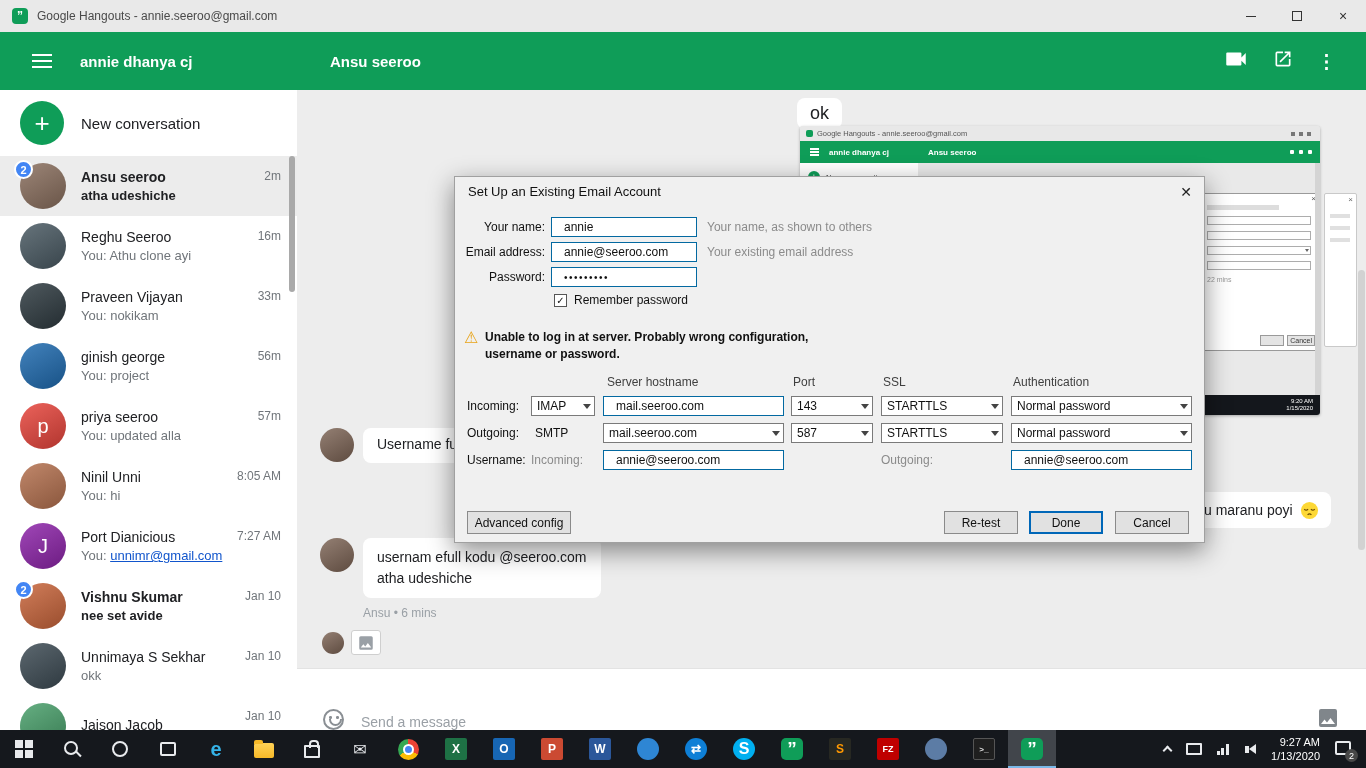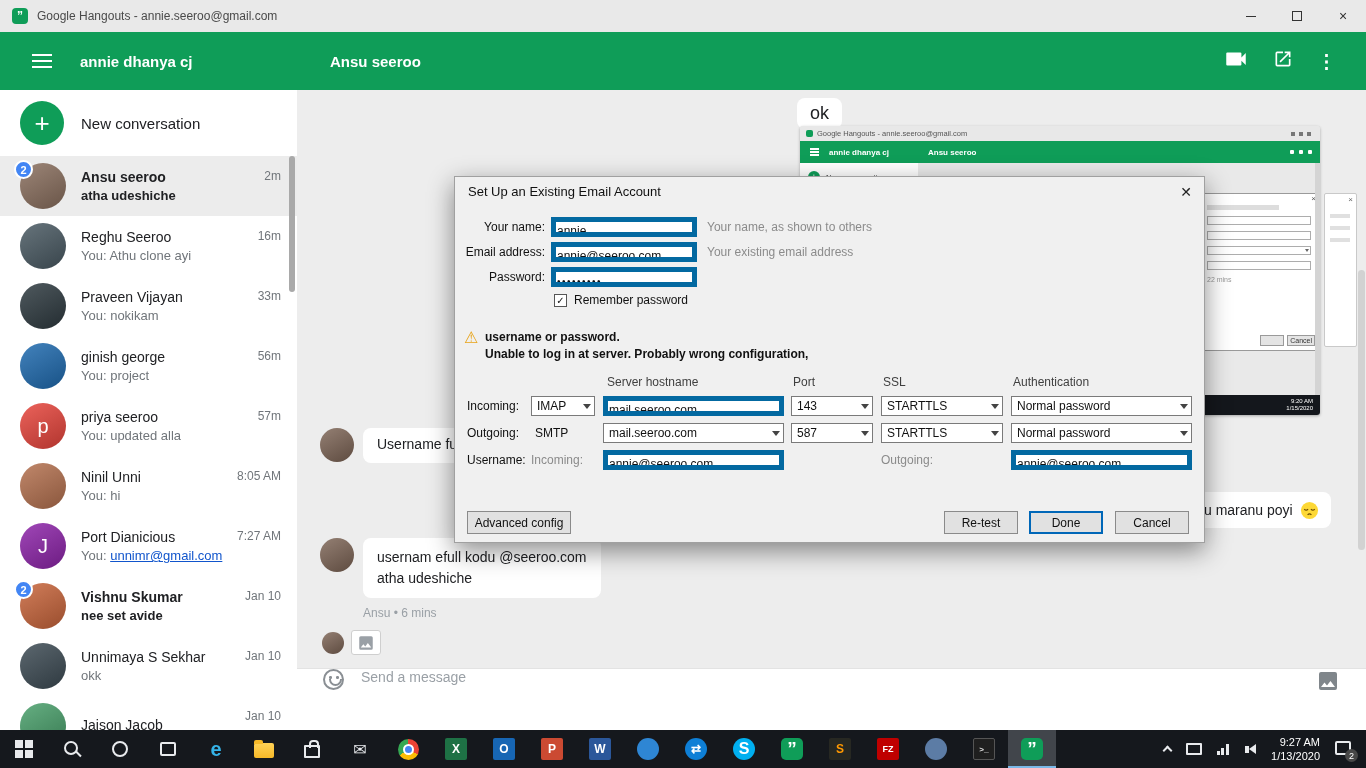--- a/index.html
+++ b/index.html
@@ -55,21 +55,21 @@
   .b2{position:relative;padding:9px 14px;font-size:14px;line-height:21px;white-space:nowrap}
   .msg-meta{position:absolute;left:66px;top:516px;font-size:12px;color:#9aa0a6}
   .typing-row{position:absolute;left:25px;top:540px;display:flex;align-items:center;gap:7px}
   .img-ph{width:30px;height:25px;background:#fff;border:1px solid #cfcfcf;border-radius:3px;display:flex;align-items:center;justify-content:center}
   .sent{left:895px;top:402px;height:36px;display:flex;align-items:center;gap:7px;padding:0 12px;font-size:14px;white-space:nowrap}
   .side-card{position:absolute;left:1027px;top:103px;width:33px;height:154px;background:#fff;border:1px solid #c9c9c9;border-radius:2px}
   .sc-x{position:absolute;right:3px;top:1px;font-size:8px;color:#666}
   .side-card::after{content:"";position:absolute;left:5px;top:20px;width:20px;height:4px;background:#e0e0e0;box-shadow:0 12px 0 #e0e0e0,0 24px 0 #e0e0e0}
   .chat-scroll{position:absolute;right:1px;top:180px;width:7px;height:280px;background:#cbcbcb;border-radius:4px;opacity:.8}
 
-  .input-bar{position:absolute;left:0;top:578px;width:1069px;height:62px;background:#fff;border-top:1px solid #e3e3e3;display:flex;align-items:flex-start;padding:0 26px;gap:17px}
+  .input-bar{position:absolute;left:0;top:578px;width:1069px;height:62px;background:#fff;border-top:1px solid #e3e3e3;display:flex;align-items:flex-end;padding:0 26px;gap:17px}
   .smiley{width:21px;height:21px;border:2px solid #8a8f94;border-radius:50%;position:relative;flex:0 0 auto}
   .smiley::before{content:"";position:absolute;left:4px;top:5px;width:2.5px;height:2.5px;border-radius:50%;background:#8a8f94;box-shadow:7px 0 0 #8a8f94}
   .smiley::after{content:"";position:absolute;left:3.5px;top:8px;width:9px;height:5px;border:2px solid #8a8f94;border-top:none;border-radius:0 0 9px 9px}
   .msg-input{flex:1;border:none;outline:none;font-size:14px;color:#202124;font-family:"Liberation Sans",sans-serif;background:transparent}
   .msg-input::placeholder{color:#9aa0a6}
   .imgbtn{margin-left:auto;flex:0 0 auto;display:flex;align-items:center}
 
   
   .shot{position:absolute;left:503px;top:36px;width:520px;height:289px;background:#e9e9e9;border-radius:3px;overflow:hidden;box-shadow:0 1px 3px rgba(0,0,0,.3)}
   .shot-title{height:15px;background:#e8e8e8;display:flex;align-items:center;padding:0 6px;gap:4px}
@@ -99,21 +99,21 @@
   .shot-dots{width:5px;height:5px;border-radius:50%;background:#bbb;box-shadow:10px 0 0 #35b3e8,20px 0 0 #ffd257,30px 0 0 #e8eaed,40px 0 0 #ea4335,50px 0 0 #34a853,60px 0 0 #0f9d58,70px 0 0 #00aff0;margin-left:4px}
   .shot-clock{font-size:6px;line-height:7.5px;color:#fff;text-align:right}
 
   
   .dlg{position:absolute;left:454px;top:176px;width:751px;height:367px;background:#f0f0f0;border:1px solid #a0a0a0;box-shadow:0 8px 24px rgba(0,0,0,.45);z-index:50;font-size:12px;color:#111}
   .dlg .abs{position:absolute}
   .dt{left:13px;top:7px;font-size:13px}
   .dx{right:5px;top:3px;width:26px;height:24px;display:flex;align-items:center;justify-content:center;font-size:14px;color:#222}
   .dl{width:88px;text-align:right;line-height:21px;left:2px}
   .dl.r1{top:40px}.dl.r2{top:65px}.dl.r3{top:90px}
-  .di{background:#fff;border:5px solid #0369a1;height:20px;line-height:18px;padding:0 1px;overflow:hidden;white-space:nowrap}
+  .di{background:#fff;border:1px solid #0369a1;height:20px;line-height:18px;padding:0 12px;overflow:hidden;white-space:nowrap}
   .di.n{left:96px;top:40px;width:146px}
   .di.e{left:96px;top:65px;width:146px}
   .di.p{left:96px;top:90px;width:146px;font-size:10px;letter-spacing:1.5px;line-height:19px}
   .dh{color:#8b8b8b;line-height:21px;left:252px}
   .dh.r1{top:40px}.dh.r2{top:65px}
   .dcb{left:99px;top:117px;width:13px;height:13px;background:#fff;border:1px solid #555;font-size:10px;line-height:11px;text-align:center;color:#111}
   .dcl{left:119px;top:114px;line-height:18px}
   .dwi{left:9px;top:152px;font-size:16px;color:#e8a317;line-height:18px}
   .dwt{left:30px;top:152px;font-weight:700;line-height:17px}
   .dch{color:#3f3f3f}
@@ -440,22 +440,22 @@
     <div class="abs dh r2">Your existing email address</div>
 
     <div class="abs dl r3">Password:</div>
     <div class="abs di p">•••••••••</div>
 
     <div class="abs dcb">✓</div>
     <div class="abs dcl">Remember password</div>
 
     <div class="abs dwi">⚠</div>
     <div class="abs dwt">
+      <div>Unable to log in at server. Probably wrong configuration,</div>
       <div>username or password.</div>
-      <div>Unable to log in at server. Probably wrong configuration,</div>
     </div>
 
     <div class="abs dch s">Server hostname</div>
     <div class="abs dch po">Port</div>
     <div class="abs dch ss">SSL</div>
     <div class="abs dch au">Authentication</div>
 
     <div class="abs drl in">Incoming:</div>
     <div class="abs dsel sel-iproto">
         <span>IMAP</span>

